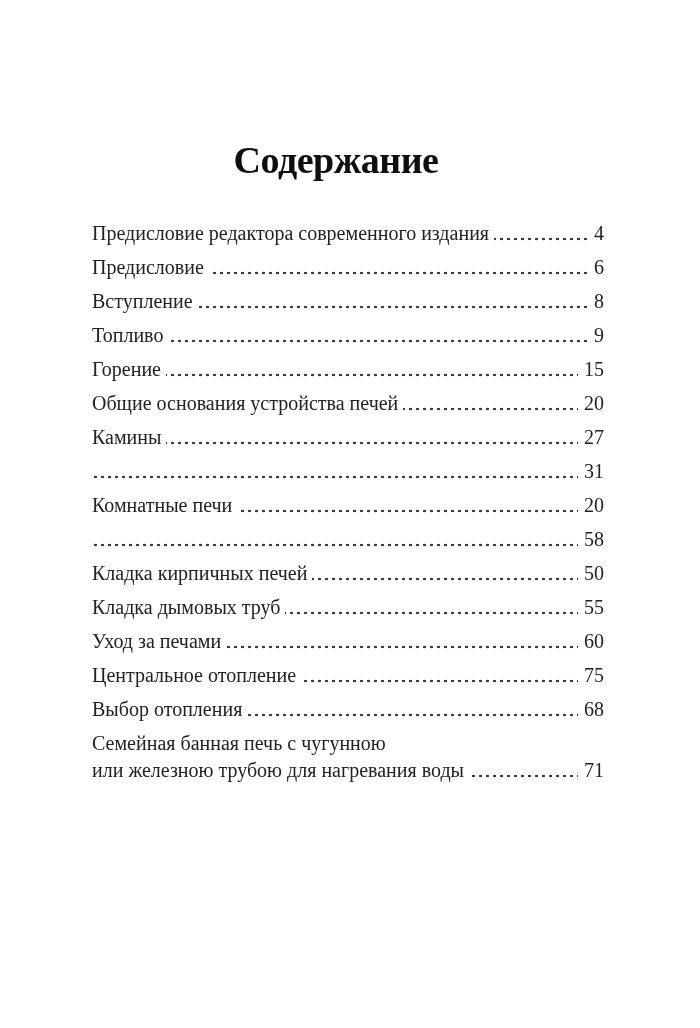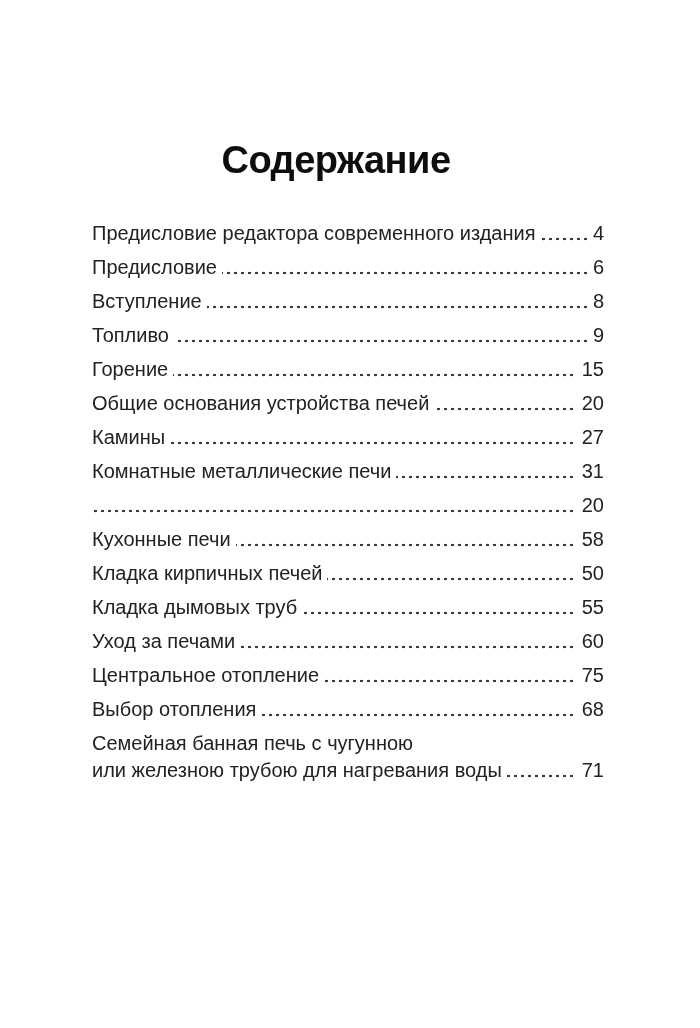--- a/index.html
+++ b/index.html
@@ -6,21 +6,21 @@
     margin: 0;
     padding: 0;
     background: #ffffff;
   }
   .page {
     position: relative;
     width: 700px;
     height: 784px;
     background: #ffffff;
     overflow: hidden;
-    font-family: Liberation Sans, sans-serif;
+    font-family: Liberation Serif, serif;
   }
   .doc-title {
     position: absolute;
     top: 138px;
     left: 80px;
     width: 512px;
     margin: 0;
     text-align: center;
     font-size: 38px;
     line-height: 44px;
@@ -97,28 +97,27 @@
   </div>
       <div class="toc-row">
     <span class="toc-title">Общие основания устройства печей</span>
     <span class="toc-page">20</span>
   </div>
       <div class="toc-row">
     <span class="toc-title">Камины</span>
     <span class="toc-page">27</span>
   </div>
       <div class="toc-row">
-    <span class="toc-title">Комнатные металлические печи</span>
     <span class="toc-page">31</span>
   </div>
       <div class="toc-row">
+    <span class="toc-title">Комнатные печи</span>
     <span class="toc-page">20</span>
   </div>
       <div class="toc-row">
-    <span class="toc-title">Кухонные печи</span>
     <span class="toc-page">58</span>
   </div>
       <div class="toc-row">
     <span class="toc-title">Кладка кирпичных печей</span>
     <span class="toc-page">50</span>
   </div>
       <div class="toc-row">
     <span class="toc-title">Кладка дымовых труб</span>
     <span class="toc-page">55</span>
   </div>

